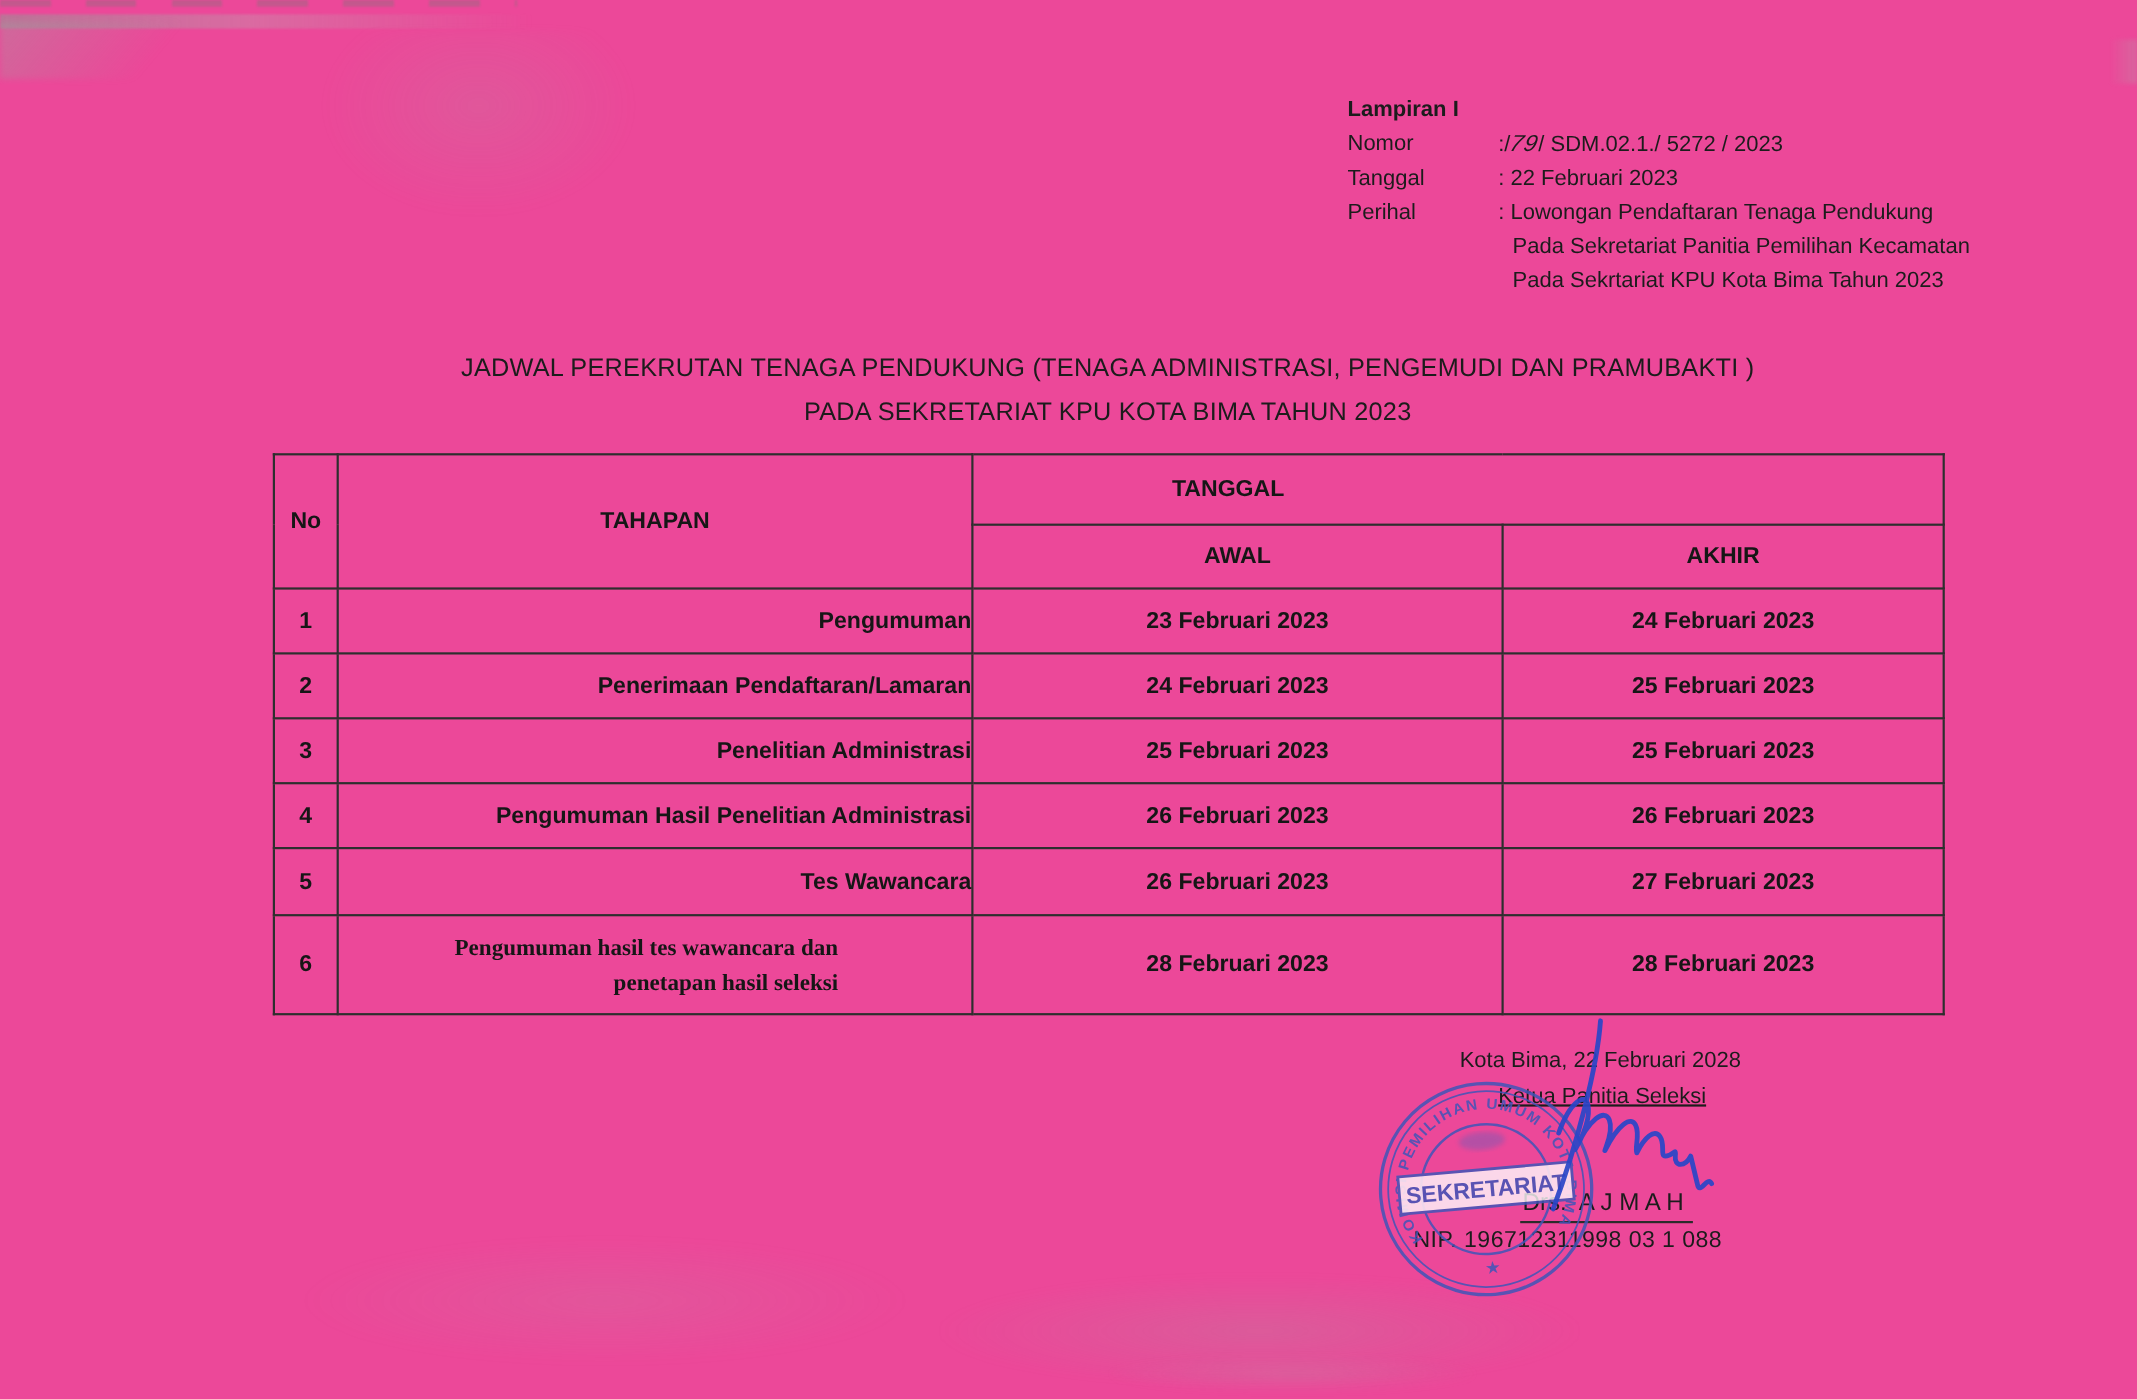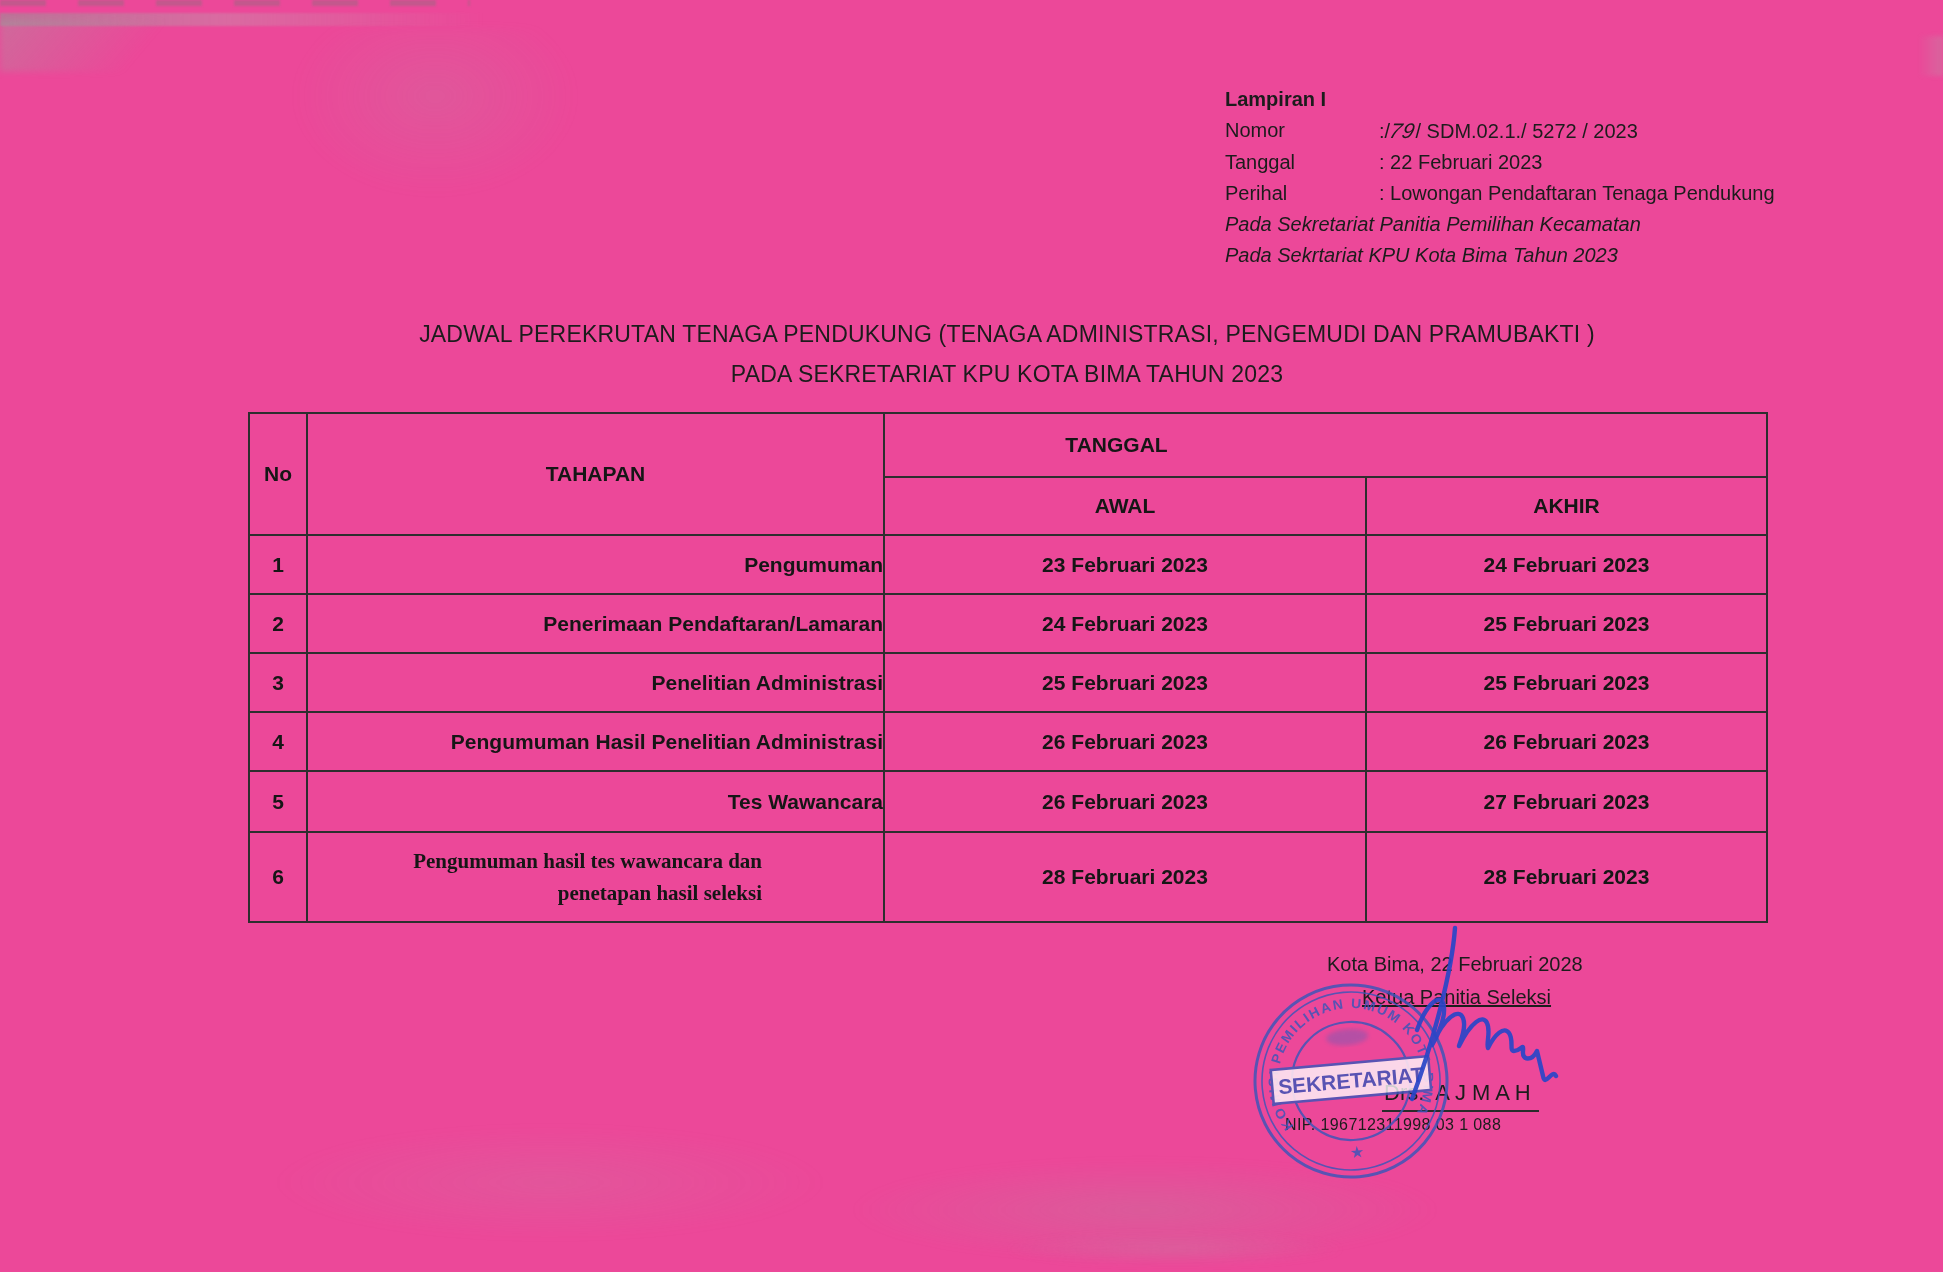--- a/index.html
+++ b/index.html
@@ -31,24 +31,24 @@
   .art-blob4{left:1010px;top:1232px;width:330px;height:34px;
     background:radial-gradient(ellipse, rgba(170,170,170,.18), rgba(170,170,170,0) 75%);
     filter:blur(3px);}
   .art-edge-r{left:1918px;top:36px;width:25px;height:40px;
     background:linear-gradient(to left, rgba(170,170,170,.3), rgba(170,170,170,0));
     filter:blur(2px);}
 
   
   .lamp{position:absolute;left:1225px;top:84px;font-size:20px;line-height:31px;}
   .lamp .bold{font-weight:bold;}
-  .lamp-row{display:flex;gap:17px;}
+  .lamp-row{display:flex;}
   .lamp-label{width:137px;flex:0 0 137px;}
   .lamp-value{white-space:nowrap;}
-  .lamp-cont{white-space:nowrap;font-style:italic;}
+  .lamp-cont{margin-left:150px;white-space:nowrap;}
   .handwritten{display:inline-block;font-style:italic;transform:skewX(-14deg);font-size:21px;letter-spacing:1px;}
 
   
   .doc-title{position:absolute;left:248px;top:314px;width:1518px;text-align:center;
     font-weight:normal;font-size:23px;line-height:40px;letter-spacing:.2px;}
 
   
   .sched{position:absolute;left:248px;top:412px;border-collapse:collapse;table-layout:fixed;width:1518px;
     font-size:21px;font-weight:bold;color:#161616;}
   .sched td,.sched th{border:2px solid #2e2e2e;padding:0;vertical-align:middle;}
@@ -59,21 +59,21 @@
   .cell-tahapan{text-align:right;padding-left:14px !important;}
   .cell-tahapan .wrap6{max-width:440px;line-height:32px;font-family:Liberation Serif, serif;}
   .cell-date{text-align:center;}
 
   
   .sig-line{position:absolute;white-space:nowrap;}
   .sig-place{left:1327px;top:953px;font-size:20px;}
   .sig-role{left:1362px;top:986px;font-size:20px;text-decoration:underline;}
   .sig-name{left:1382px;top:1080px;font-size:22px;white-space:pre;
     border-bottom:2.5px solid #2b2b2b;padding:0 8px 4px 2px;}
-  .sig-nip{left:1285px;top:1116px;font-size:16px;letter-spacing:.4px;}
+  .sig-nip{left:1285px;top:1116px;font-size:21px;letter-spacing:.4px;}
 
   .stamp-svg{position:absolute;left:1251px;top:981px;opacity:.85;}
   .sign-svg{position:absolute;left:1385px;top:918px;}
 </style>
 </head>
 <body>
 
 <div class="page">
 
   <div class="artifact art-topline"></div>

